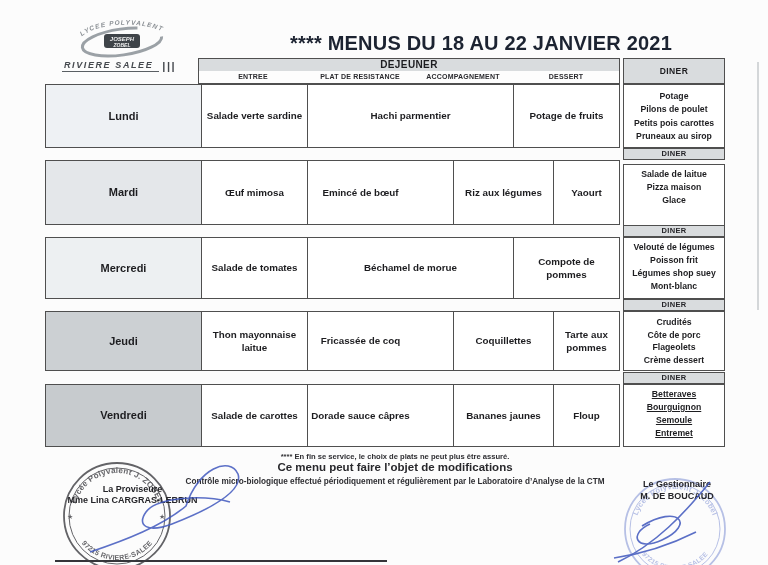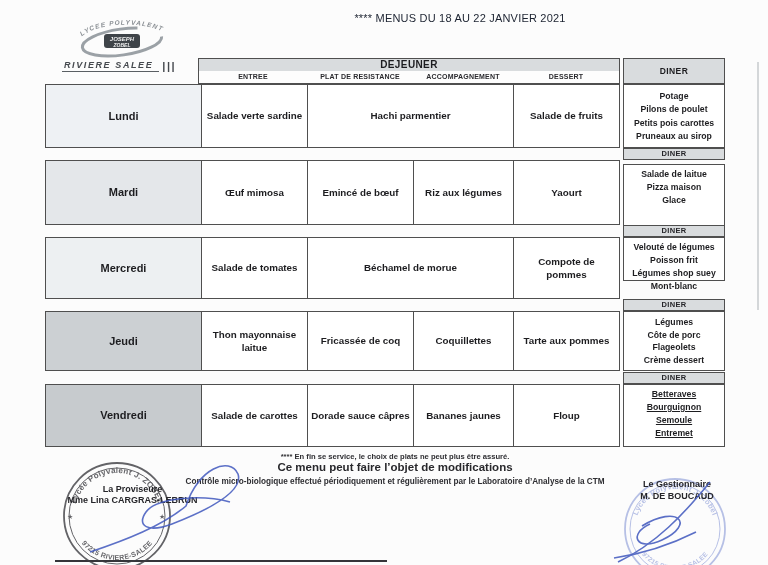--- a/index.html
+++ b/index.html
@@ -13,22 +13,22 @@
   .artifact-right  { position:absolute; left:757px; top:62px;  width:2px;  height:248px; background:#d4d7d9; }
 
   
   .logo { position:absolute; left:58px; top:14px; width:140px; height:66px; }
   .logo-sub { position:absolute; left:4px; top:46px; display:flex; align-items:flex-end; }
   .riviere { font-style:italic; font-weight:bold; font-size:9px; letter-spacing:1.6px;
              color:#45494e; border-bottom:1.5px solid #5a5f63; padding:0 6px 1px 2px; }
   .logo-bars { font-weight:900; font-size:11px; letter-spacing:1.5px; color:#45494e; margin-left:3px; }
 
   
-  .title { position:absolute; left:290px; top:12px; width:340px; text-align:center;
-           font-size:11px; font-weight:normal; letter-spacing:0.2px; color:#1c2331; white-space:nowrap; }
+  .title { position:absolute; left:290px; top:32px; width:340px; text-align:center;
+           font-size:20px; font-weight:bold; letter-spacing:0.2px; color:#1c2331; white-space:nowrap; }
 
   
   .hdr-dejeuner { position:absolute; left:198px; top:58px; width:422px; height:14px;
     background:#d9dcde; border:1px solid #4f4f4f; box-sizing:border-box;
     font-size:10px; font-weight:bold; text-align:center; line-height:12px; letter-spacing:0.4px; }
   .hdr-sub { position:absolute; left:198px; top:71px; width:422px; height:13px;
     border:1px solid #4f4f4f; border-top:none; box-sizing:border-box; display:flex; background:#fdfdfd; }
   .hdr-sub span { display:block; font-size:7px; font-weight:bold; letter-spacing:0.2px;
     text-align:center; line-height:12px; color:#2a2a2e; }
   .sub-entree { width:108px; } .sub-plat { width:106px; } .sub-accomp { width:100px; } .sub-dessert { flex:1; }
@@ -41,37 +41,37 @@
     box-sizing:border-box; display:flex; background:#fff; }
   .row-0 { top:84px;  height:64px; }
   .row-1 { top:160px; height:65px; }
   .row-2 { top:237px; height:62px; }
   .row-3 { top:311px; height:60px; }
   .row-4 { top:384px; height:63px; }
   .cell { display:flex; align-items:center; justify-content:center; text-align:center;
     font-weight:bold; font-size:9.8px; color:#1d1d20; box-sizing:border-box; padding:0 3px; line-height:1.35; }
   .cell + .cell { border-left:1px solid #4f4f4f; }
   .c-day { width:155px; font-size:11px; padding:8px;text-align:right; }
-  .c-entree { width:106px; } .c-plat { width:106px; } .c-accomp { width:100px; }
+  .c-entree { width:106px; } .c-plat { width:106px; } .c-accomp { width:100px;margin-left:40px; }
   .c-plat-merged { width:206px; } .c-dessert { flex:1; }
   .bg-lundi    { background:#eef1f4; }
   .bg-mardi    { background:#e4e7ea; }
   .bg-mercredi { background:#edf0f2; }
   .bg-jeudi    { background:#ccd0d3; }
   .bg-vendredi { background:#c7cbce; }
 
   
   .diner-box { position:absolute; left:623px; width:102px; border:1px solid #4f4f4f;
     box-sizing:border-box; background:#fff; display:flex; flex-direction:column; align-items:center;
     padding-top:3px; text-align:center; }
   .diner-box .diner-item { font-size:8.7px; font-weight:bold; line-height:1.5; color:#1d1d20; width:100%; }
   .diner-spaced { justify-content:space-evenly; padding:2px 0; }
   .diner-spaced .diner-item { line-height:1.15; }
   .d-0 { top:84px;  height:64px; } .d-1 { top:164px; height:65px; }
-  .d-2 { top:237px; height:44px; } .d-3 { top:311px; height:60px; } .d-4 { top:384px; height:63px;text-decoration:underline; }
+  .d-2 { top:237px; height:62px; } .d-3 { top:311px; height:60px; } .d-4 { top:384px; height:63px;text-decoration:underline; }
   .diner-strip { position:absolute; left:623px; width:102px; height:12px;
     background:#d9dcde; border:1px solid #4f4f4f; box-sizing:border-box;
     font-size:7.5px; font-weight:bold; text-align:center; line-height:10px; color:#26262a; letter-spacing:0.3px; }
   .s-0 { top:148px; } .s-1 { top:225px; } .s-2 { top:299px; } .s-3 { top:372px; }
 
   
   .note { position:absolute; left:15px; width:760px; text-align:center; font-weight:bold; color:#2e2e32; }
   .note1 { top:452px; font-size:7.6px; }
   .note2 { top:461px; font-size:11.5px; color:#28282c; }
   .note3 { top:477px; font-size:8.2px; }
@@ -121,21 +121,21 @@
     <span class="sub-plat">PLAT DE RESISTANCE</span>
     <span class="sub-accomp">ACCOMPAGNEMENT</span>
     <span class="sub-dessert">DESSERT</span>
   </div>
   <div class="hdr-diner">DINER</div>
 
   <div class="day-row row-0">
     <div class="cell c-day bg-lundi">Lundi</div>
     <div class="cell c-entree">Salade verte sardine</div>
     <div class="cell c-plat-merged">Hachi parmentier</div>
-    <div class="cell c-dessert">Salade de fruits</div>
+    <div class="cell c-dessert">Potage de fruits</div>
   </div>
 
   <div class="day-row row-1">
     <div class="cell c-day bg-mardi">Mardi</div>
     <div class="cell c-entree">Œuf mimosa</div>
     <div class="cell c-plat">Emincé de bœuf</div>
     <div class="cell c-accomp">Riz aux légumes</div>
     <div class="cell c-dessert">Yaourt</div>
   </div>
 
@@ -179,21 +179,21 @@
 
   <div class="diner-box d-2">
     <div class="diner-item">Velouté de légumes</div>
     <div class="diner-item">Poisson frit</div>
     <div class="diner-item">Légumes shop suey</div>
     <div class="diner-item">Mont-blanc</div>
   </div>
   <div class="diner-strip s-2">DINER</div>
 
   <div class="diner-box diner-spaced d-3">
-    <div class="diner-item">Légumes</div>
+    <div class="diner-item">Crudités</div>
     <div class="diner-item">Côte de porc</div>
     <div class="diner-item">Flageolets</div>
     <div class="diner-item">Crème dessert</div>
   </div>
   <div class="diner-strip s-3">DINER</div>
 
   <div class="diner-box d-4">
     <div class="diner-item">Betteraves</div>
     <div class="diner-item">Bourguignon</div>
     <div class="diner-item">Semoule</div>

